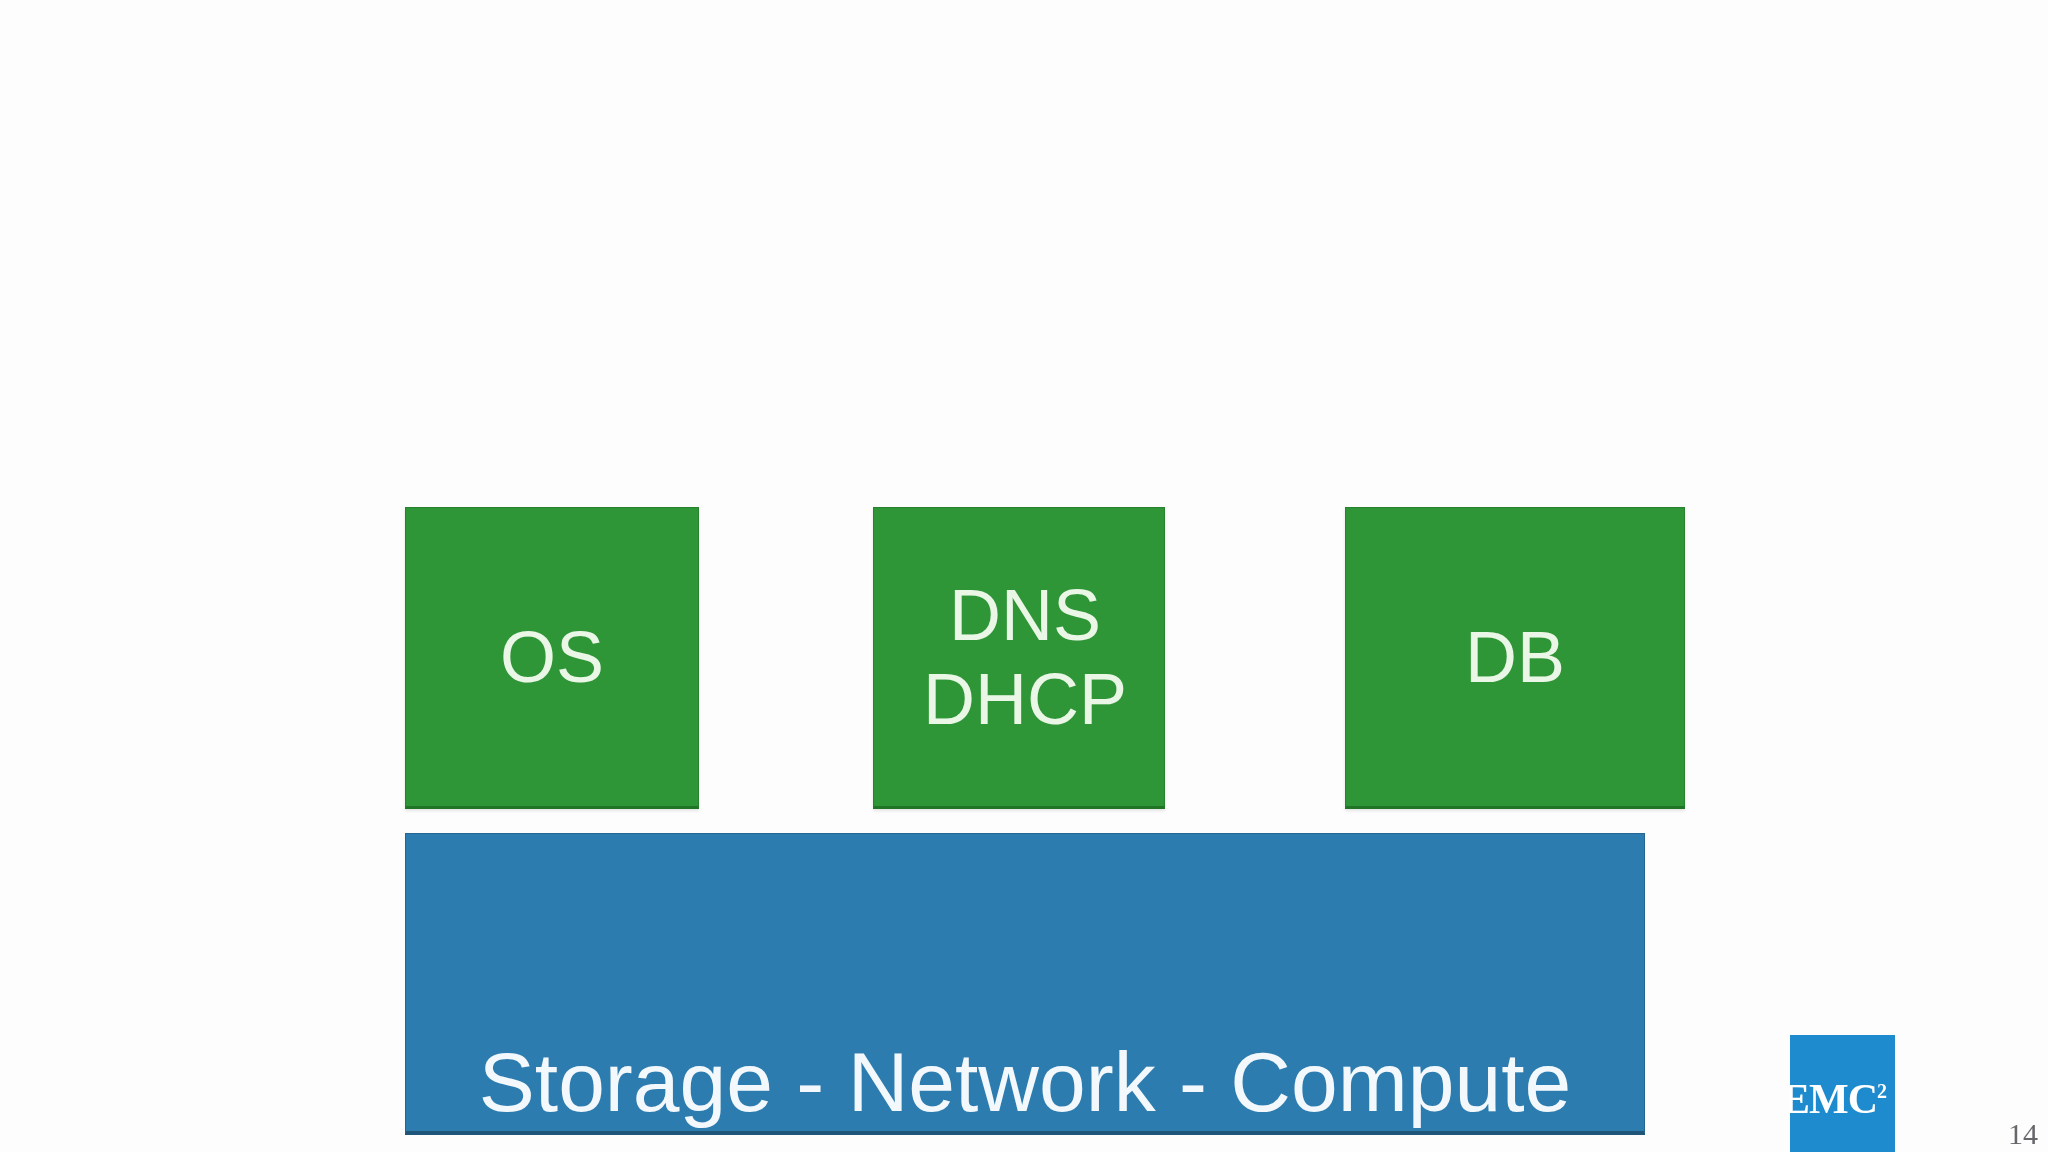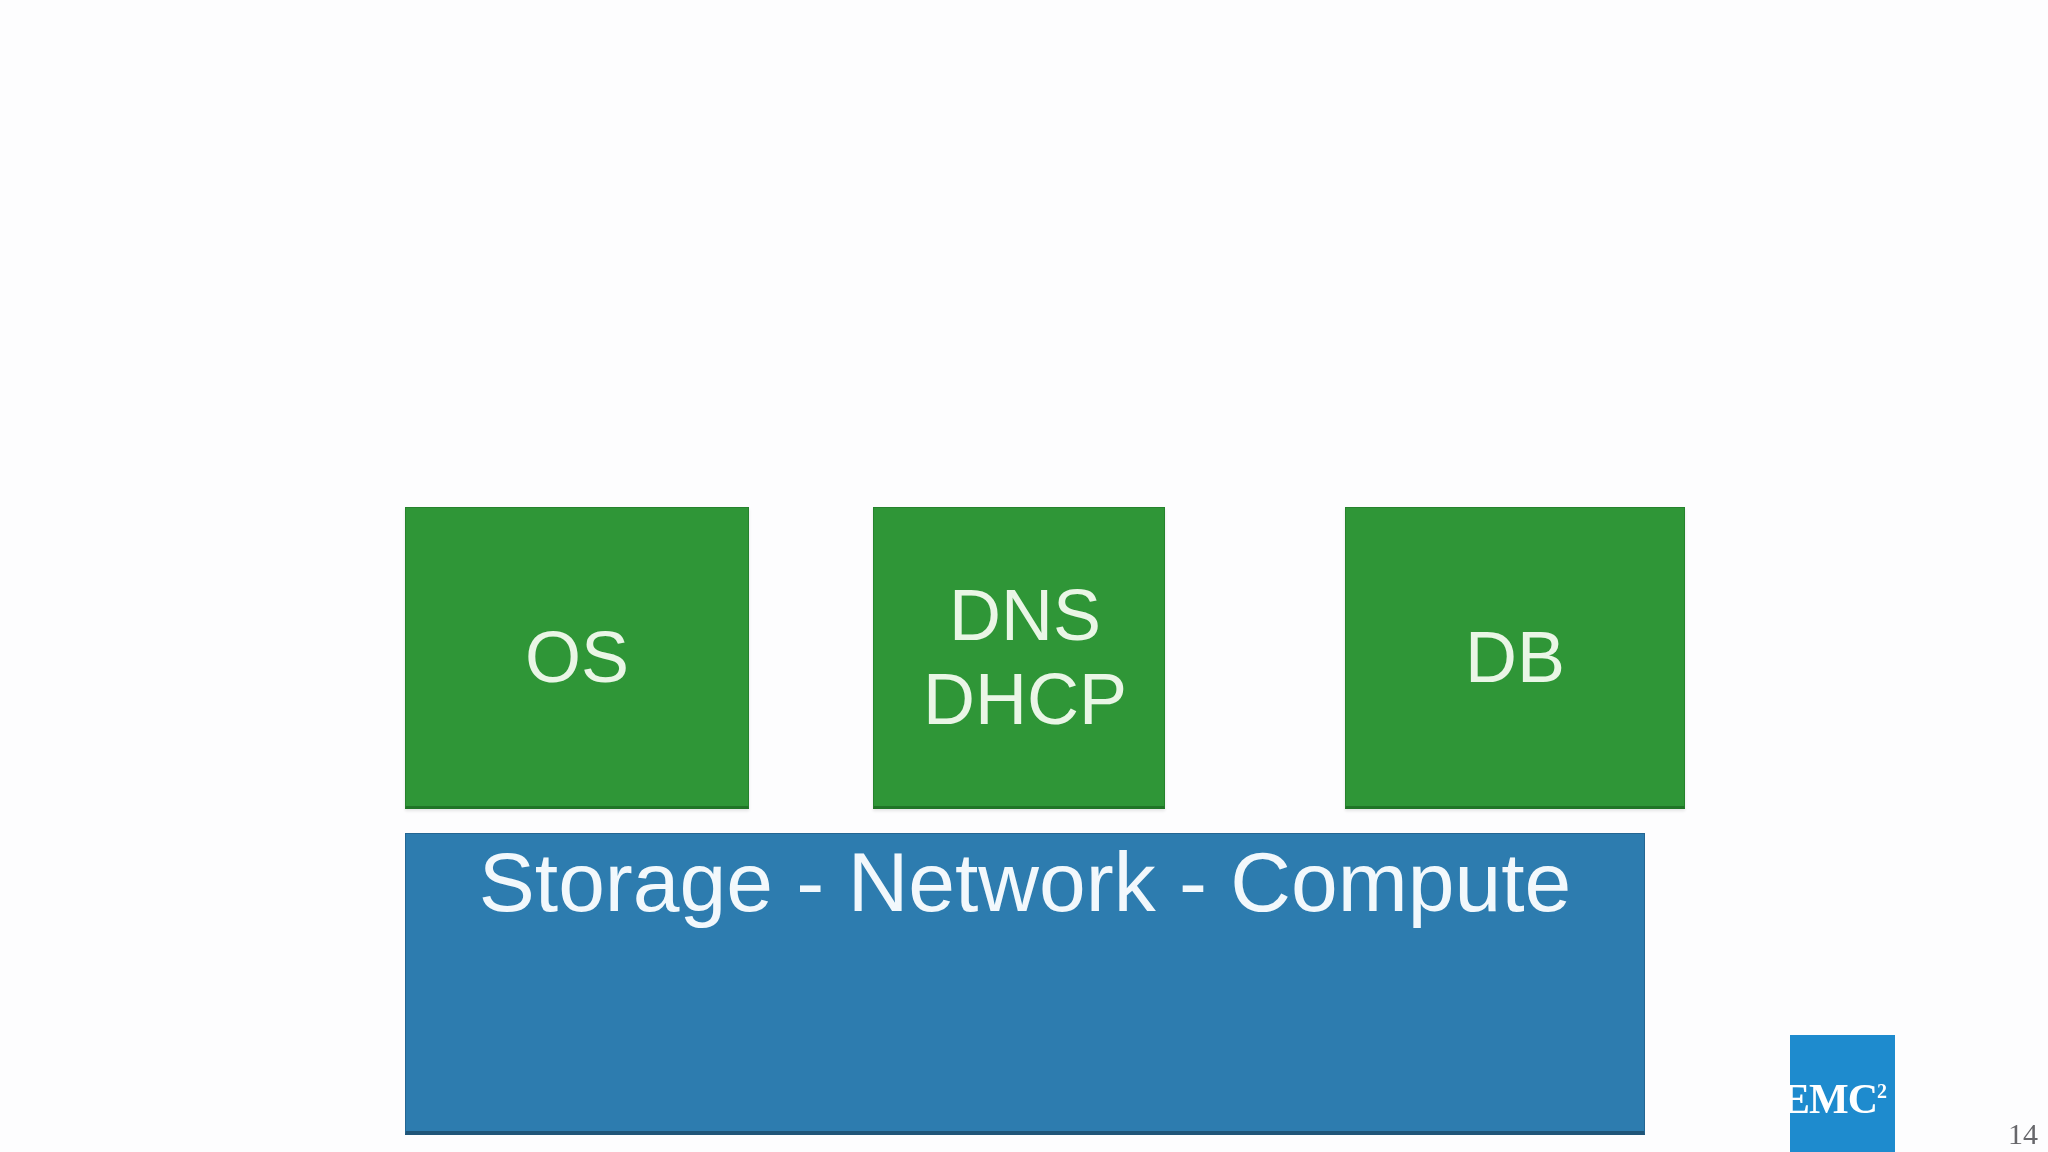--- a/index.html
+++ b/index.html
@@ -27,35 +27,35 @@
     display: flex;
     flex-direction: column;
     align-items: center;
     justify-content: center;
     color: var(--text-on-green, #eaf6e6);
     font-size: 72px;
     font-weight: 300;
     line-height: 84px;
     text-align: center;
   }
-  .box-os { left: 405px; width: 344px; }
+  .box-os { left: 405px; width: 294px; }
   .box-dns { left: 873px; width: 292px; padding-left: 12px; }
   .box-db { left: 1345px; width: 340px; }
   .bar {
     position: absolute;
     left: 405px;
     top: 833px;
     width: 1240px;
     height: 302px;
     background: var(--bar-blue, #2d7caf);
     border: 1px solid rgba(0, 20, 40, 0.20);
     border-bottom: 4px solid rgba(15, 40, 55, 0.45);
     box-sizing: border-box;
     display: flex;
-    align-items: flex-start;
+    align-items: flex-end;
     justify-content: center;
     color: var(--text-on-blue, #f2f8fc);
     font-size: 84px;
     font-weight: 300;
     text-align: center;
   }
   .emc-logo {
     position: absolute;
     left: 1790px;
     top: 1035px;

